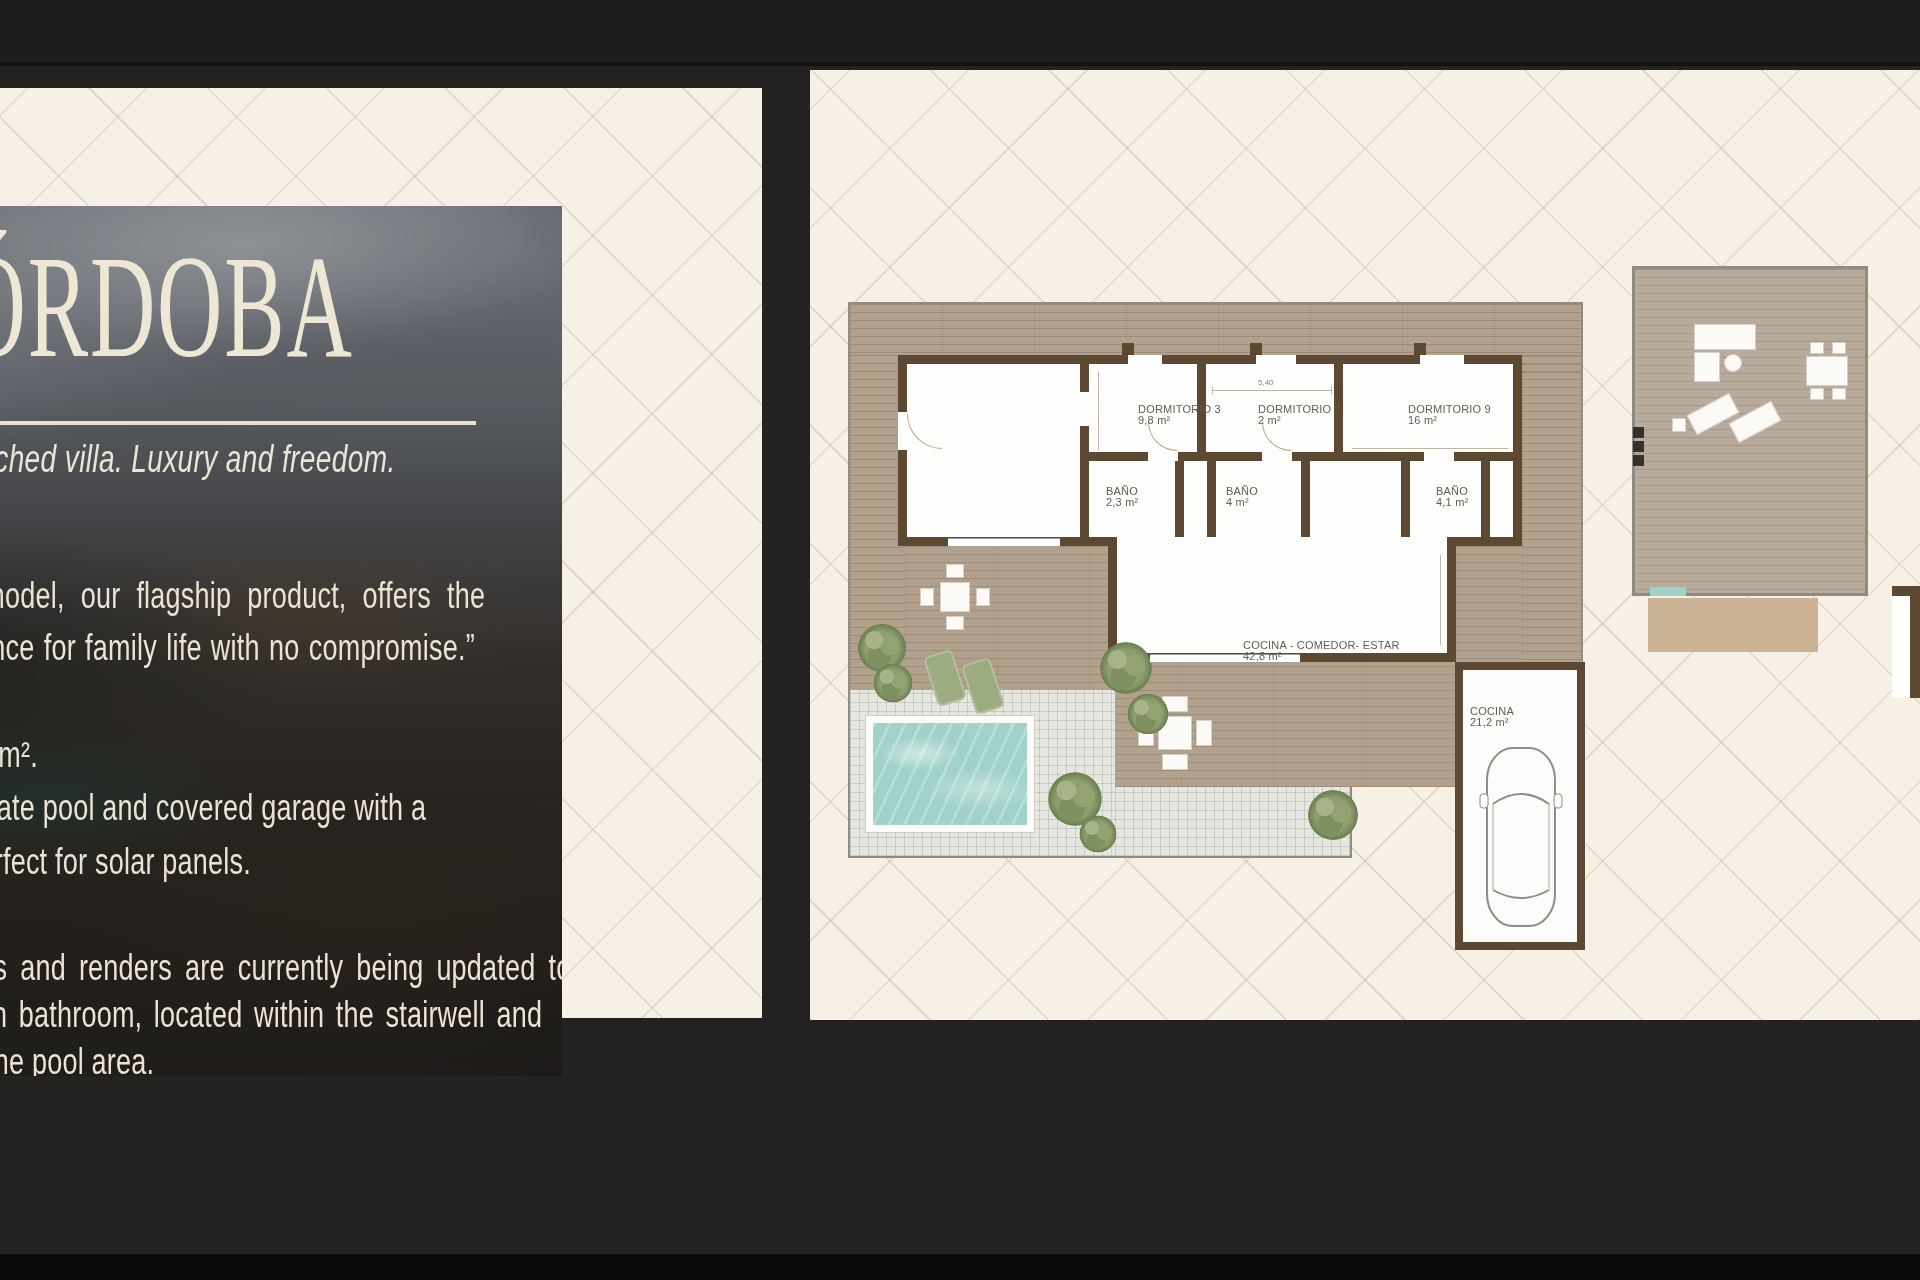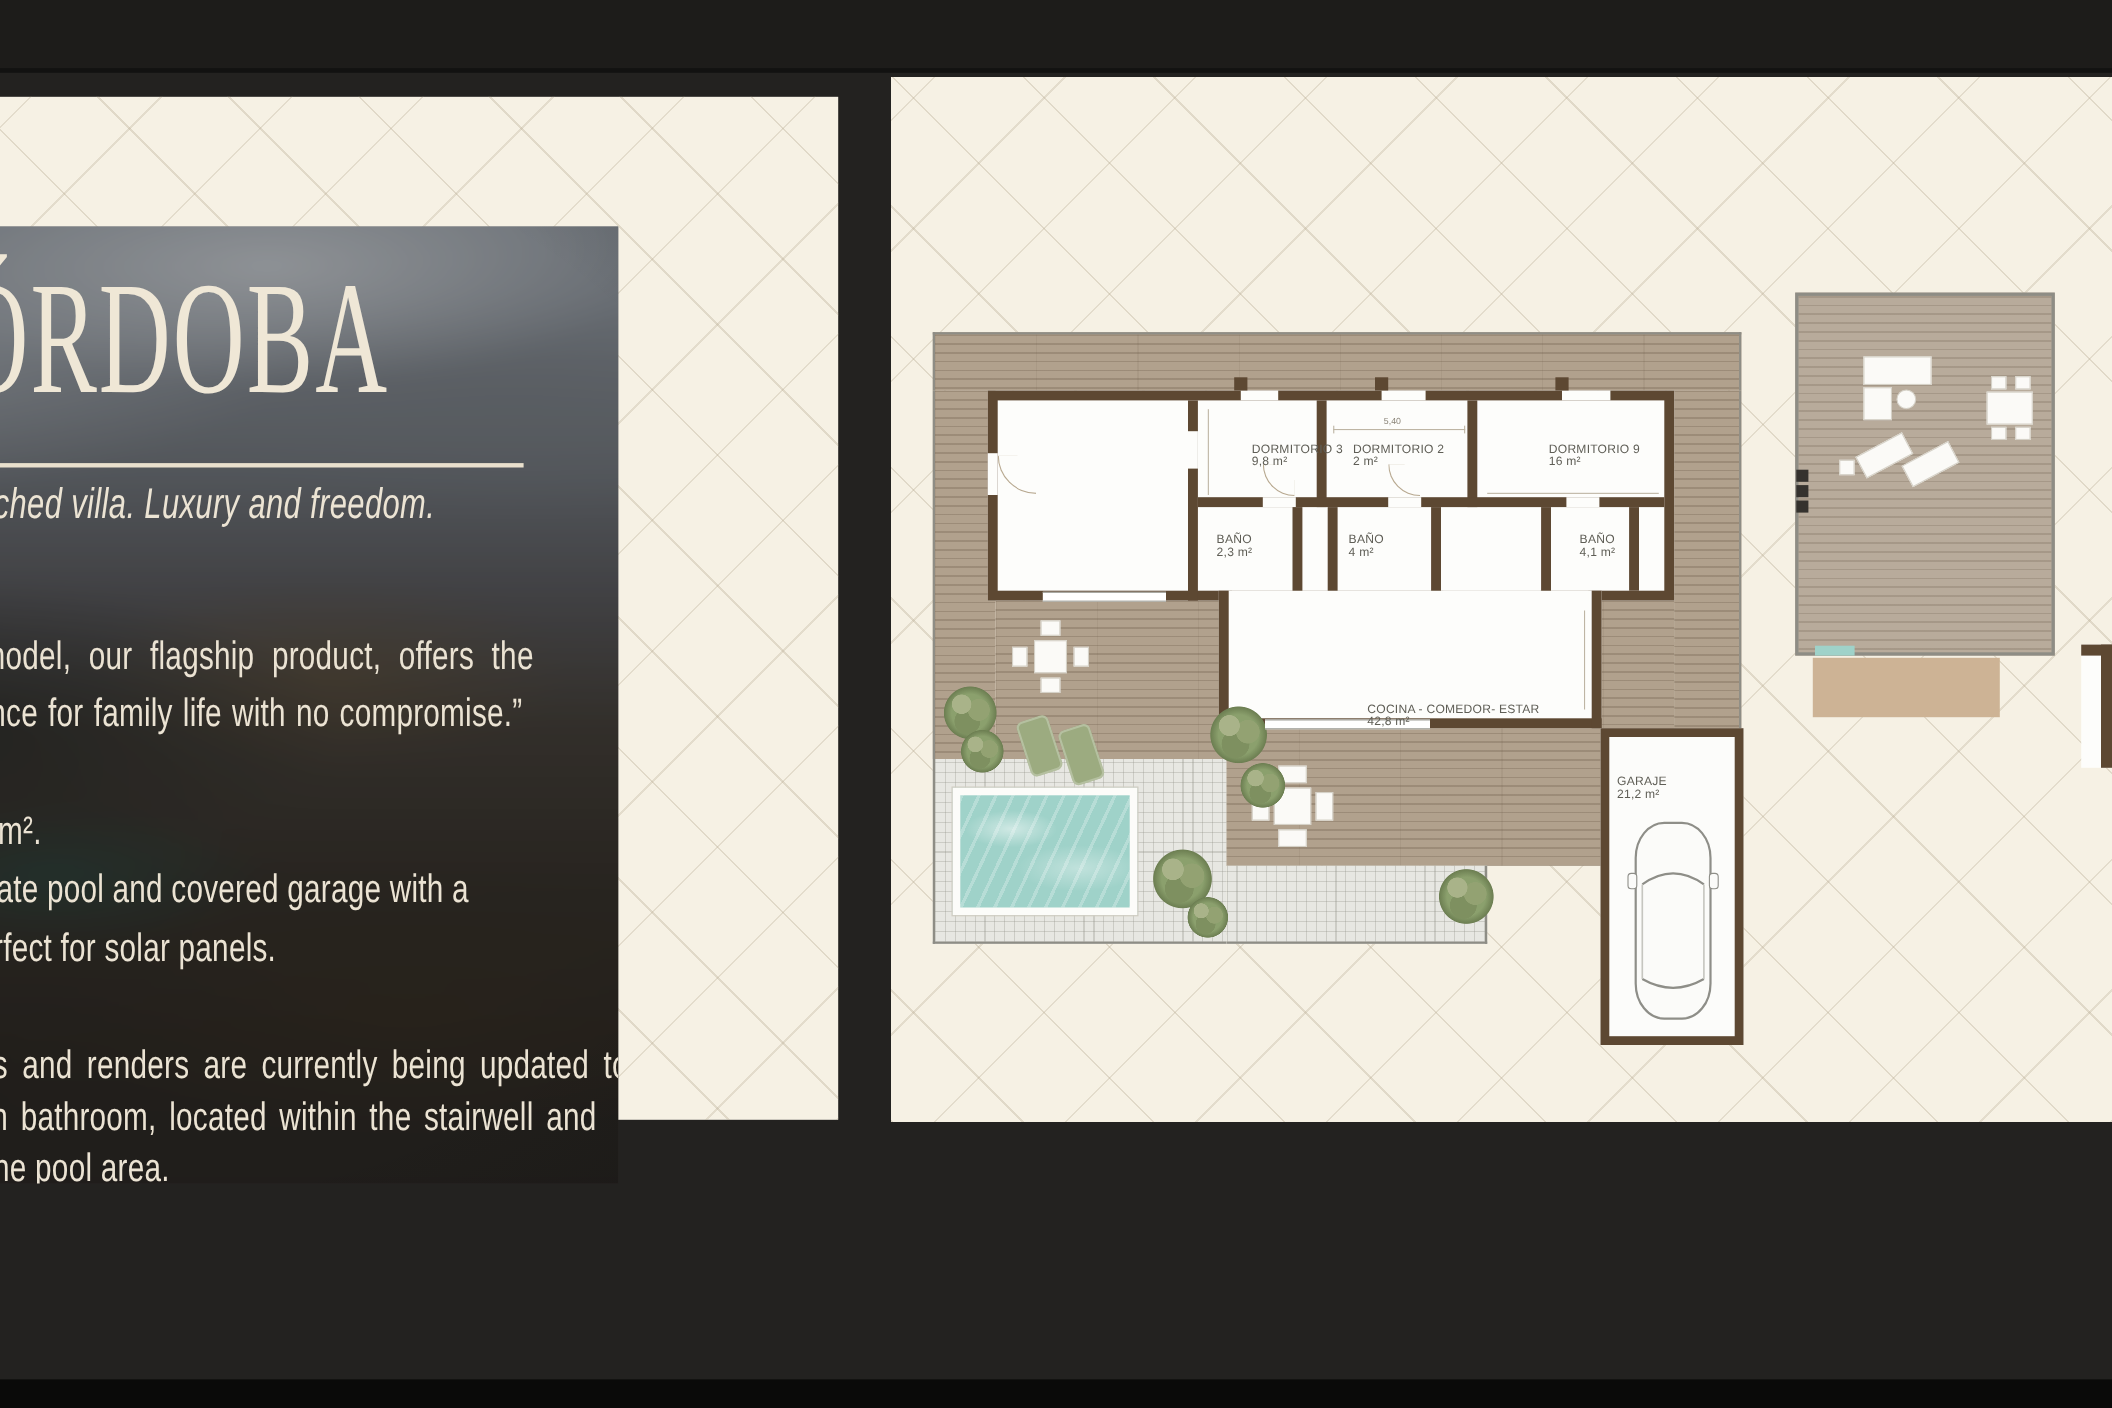--- a/index.html
+++ b/index.html
@@ -192,21 +192,21 @@
   <div class="abs plant z4" style="left:1098px;top:640px;width:56px;height:56px;"></div>
   <div class="abs plant z4" style="left:1126px;top:692px;width:44px;height:44px;"></div>
   <div class="abs plant z4" style="left:1046px;top:770px;width:58px;height:58px;"></div>
   <div class="abs plant z4" style="left:1078px;top:814px;width:40px;height:40px;"></div>
   <div class="abs plant z4" style="left:1306px;top:788px;width:54px;height:54px;"></div>
 
   <div class="abs rlabel" style="left:1138px;top:404px;">
     <div>DORMITORIO 3</div>
     <div>9,8 m²</div>
   </div>
-  <div class="abs rlabel" style="left:1230px;top:404px;">
+  <div class="abs rlabel" style="left:1258px;top:404px;">
     <div>DORMITORIO 2</div>
     <div>2 m²</div>
   </div>
   <div class="abs rlabel" style="left:1408px;top:404px;">
     <div>DORMITORIO 9</div>
     <div>16 m²</div>
   </div>
   <div class="abs rlabel" style="left:1106px;top:486px;">
     <div>BAÑO</div>
     <div>2,3 m²</div>
@@ -217,21 +217,21 @@
   </div>
   <div class="abs rlabel" style="left:1436px;top:486px;">
     <div>BAÑO</div>
     <div>4,1 m²</div>
   </div>
   <div class="abs rlabel" style="left:1243px;top:592px;margin-top:48px;">
     <div>COCINA - COMEDOR- ESTAR</div>
     <div>42,8 m²</div>
   </div>
   <div class="abs rlabel" style="left:1470px;top:706px;">
-    <div>GARAJE</div>
+    <div>COCINA</div>
     <div>21,2 m²</div>
   </div>
 
   <div class="abs wood2" style="left:1632px;top:266px;width:236px;height:330px;border:3px solid #8e8d85;box-sizing:border-box;"></div>
   <div class="abs furn z4" style="left:1694px;top:324px;width:62px;height:26px;"></div>
   <div class="abs furn z4" style="left:1694px;top:352px;width:26px;height:30px;"></div>
   <div class="abs furn z4" style="left:1724px;top:354px;width:18px;height:18px;border-radius:50%;"></div>
   <div class="abs furn z4" style="left:1806px;top:356px;width:42px;height:30px;"></div>
   <div class="abs furn z4" style="left:1810px;top:342px;width:14px;height:12px;"></div>
   <div class="abs furn z4" style="left:1832px;top:342px;width:14px;height:12px;"></div>

